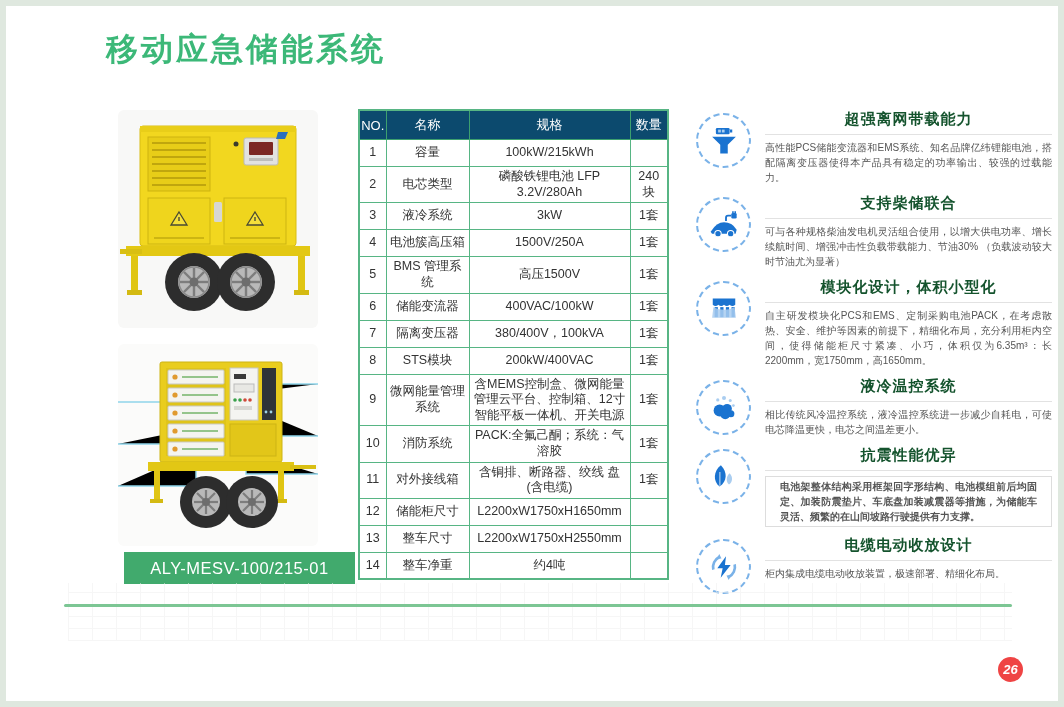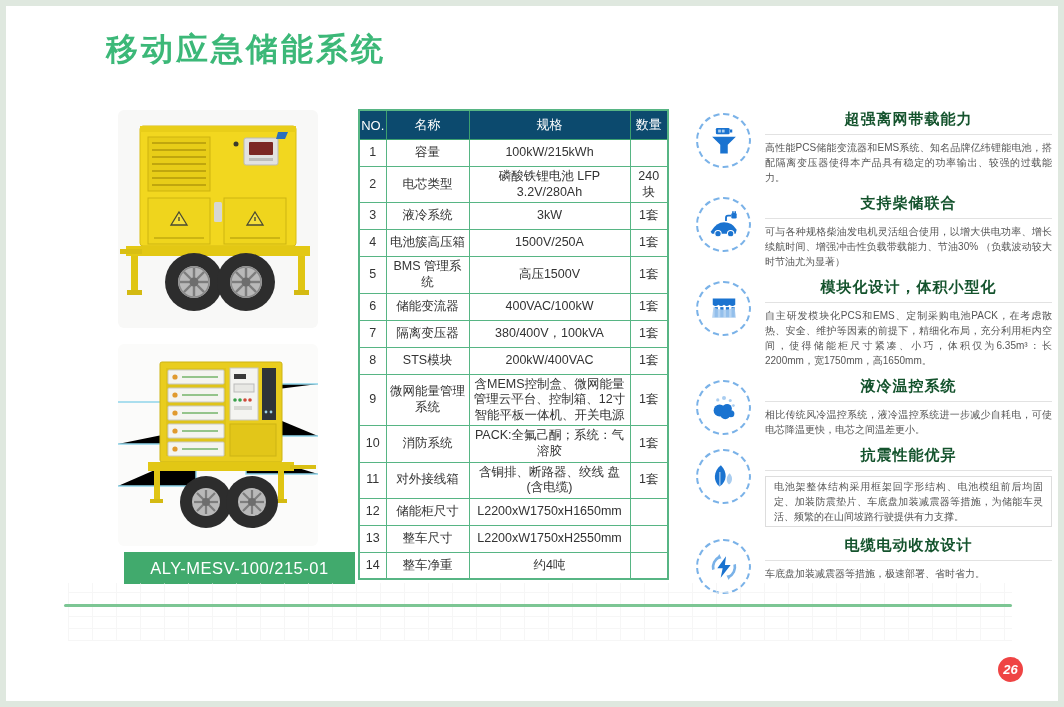--- a/index.html
+++ b/index.html
@@ -41,21 +41,21 @@
   .features{position:absolute;left:690px;top:104px;width:356px;}
   .feature{display:flex;align-items:flex-start;margin-bottom:9px;}
   .icon-circle{
     flex:0 0 55px;width:55px;height:55px;border:2px dashed #7ab2e8;border-radius:50%;
     display:flex;align-items:center;justify-content:center;margin-top:3px;background:#fff;
   }
   .feature-content{margin-left:14px;flex:1;min-width:0;}
   .feature-title{color:#14532d;font-weight:bold;font-size:15px;letter-spacing:1px;text-align:center;}
   .feature-divider{height:1px;background:#e2e2e2;margin:5px 0 5px;}
   .feature-desc{font-size:10px;color:#555;line-height:1.5;text-align:justify;}
-  .feature-desc.boxed{border:1px solid #ddd;padding:2px 8px;}
+  .feature-desc.boxed{border:1px solid #ddd;padding:2px 14px;font-weight:bold;}
   
   .footer-texture{
     position:absolute;left:62px;top:577px;width:944px;height:58px;opacity:.55;
     background-image:
       repeating-linear-gradient(0deg,#f0f0f0 0 1px,transparent 1px 12px),
       repeating-linear-gradient(90deg,#f0f0f0 0 1px,transparent 1px 24px);
     pointer-events:none;
   }
   .footer-line{position:absolute;left:58px;top:598px;width:948px;height:3px;background:#7cc694;border-radius:2px;}
   .page-badge{
@@ -430,21 +430,21 @@
           <path d="M4 14 a8.5 8.5 0 0 1 4.5 -9.5" fill="none" stroke="#7ab2e8" stroke-width="2"></path>
           <path d="M8.5 2.2 l1.6 3.4 -3.7 .4 z" fill="#7ab2e8"></path>
           <path d="M20 10 a8.5 8.5 0 0 1 -4.5 9.5" fill="none" stroke="#7ab2e8" stroke-width="2"></path>
           <path d="M15.5 21.8 l-1.6 -3.4 3.7 -.4 z" fill="#7ab2e8"></path>
           <polygon points="13.5,4 7,13 11,13 9.5,20 17,10.5 12.7,10.5" fill="#1a73d0"></polygon>
         </svg>
       </div>
       <div class="feature-content">
         <div class="feature-title">电缆电动收放设计</div>
         <div class="feature-divider"></div>
-        <div class="feature-desc">车底盘加装减震器等措施，极速部署、省时省力。</div>
+        <div class="feature-desc">柜内集成电缆电动收放装置，极速部署、精细化布局。</div>
       </div>
     </div>
 
   </div>
 
   <div class="footer-texture"></div>
   <div class="footer-line"></div>
   <div class="page-badge">26</div>
 
 </div>

